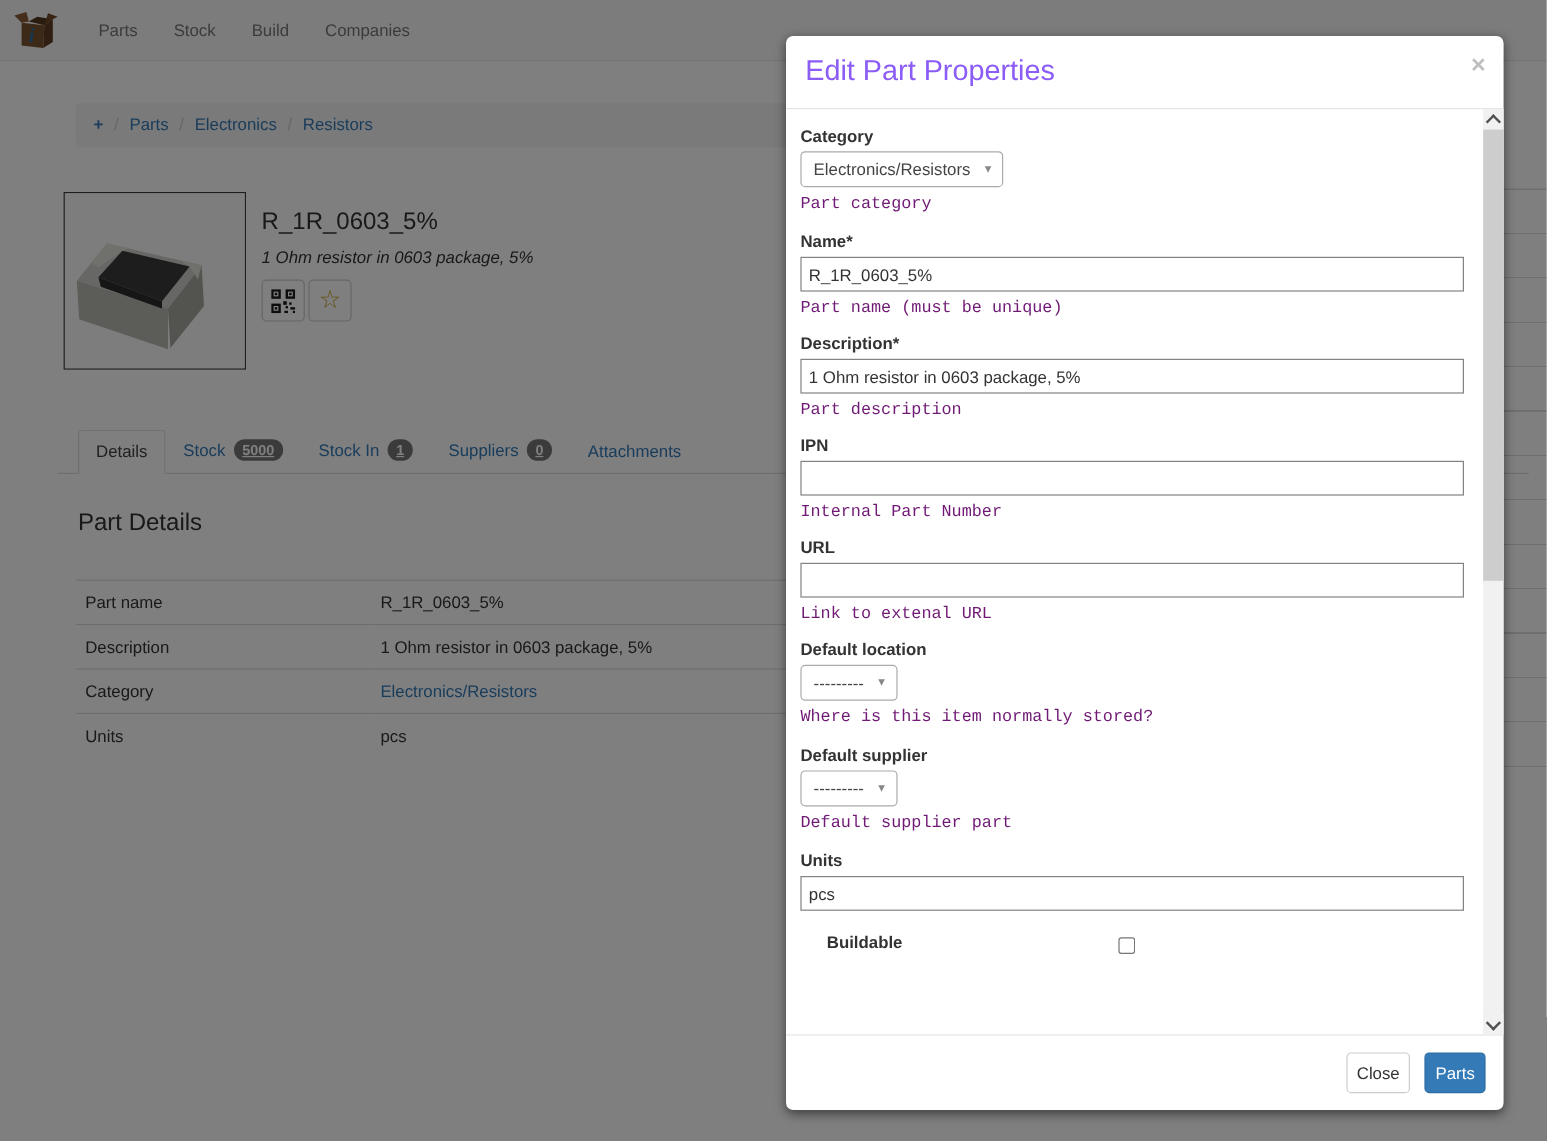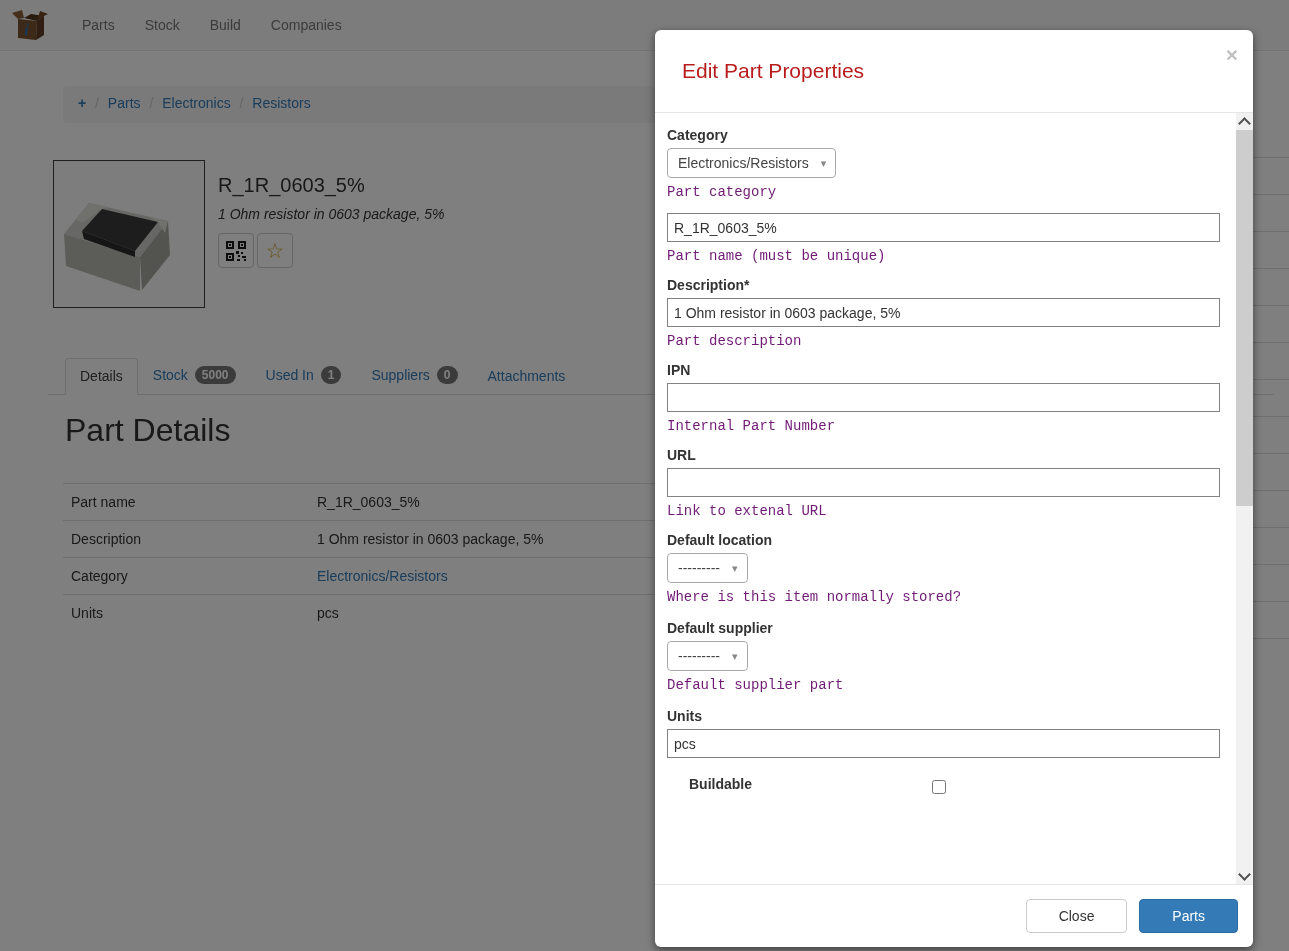--- a/index.html
+++ b/index.html
@@ -31,40 +31,40 @@
     display:flex;align-items:center;justify-content:center;cursor:pointer;padding:0;}
   .star-glyph{font-size:21px;color:#c9a227;line-height:1;}
 
   
   .tab-bar{position:absolute;left:48px;top:359px;width:1226px;height:36px;box-sizing:border-box;
     border-bottom:1px solid #ddd;display:flex;align-items:flex-end;padding-left:17px;}
   .tab{padding:9px 15px 10px;color:#337ab7;text-decoration:none;cursor:pointer;line-height:16px;}
   .tab.active{background:#fff;border:1px solid #ddd;border-bottom-color:#fff;border-radius:4px 4px 0 0;
     color:#404040;margin-bottom:-1px;padding:9px 14px 10px;cursor:default;}
   .badge{margin-left:7px;background:#777;color:#fff;font-size:12px;font-weight:bold;
-    padding:3px 7px;border-radius:10px;display:inline-block;line-height:1;vertical-align:1px;}
-
-  .page-title{position:absolute;left:65px;top:412px;font-size:32px;font-weight:400;margin:0;}
+    padding:3px 7px;border-radius:10px;display:inline-block;line-height:1;vertical-align:1px;text-decoration:underline;}
+
+  .page-title{position:absolute;left:65px;top:425px;font-size:20px;font-weight:400;margin:0;}
 
   
   .details-table{position:absolute;left:63px;top:483px;width:592px;border-collapse:collapse;}
   .details-table td{border-top:1px solid #ddd;padding:9px 8px;vertical-align:top;line-height:18px;}
   .details-table td.lbl{width:230px;}
   a.table-link{color:#337ab7;text-decoration:none;cursor:pointer;}
 
   
   .right-rows{position:absolute;left:660px;right:0;top:157px;height:486px;
     background:repeating-linear-gradient(to bottom,#ddd 0,#ddd 1px,transparent 1px,transparent 37px);}
 
   
   .backdrop{position:absolute;inset:0;background:rgba(0,0,0,0.5);z-index:10;}
   .modal-panel{position:absolute;left:655px;top:30px;width:598px;z-index:20;background:#fff;
     border-radius:6px;box-shadow:0 3px 9px rgba(0,0,0,.5);}
   .modal-header{position:relative;padding:13px 15px;border-bottom:1px solid #e5e5e5;}
-  .modal-title{margin:12px;font-size:21px;font-weight:400;color:#b91c1c;line-height:32px;}
+  .modal-title{margin:1px;font-size:24px;font-weight:400;color:#8b5cf6;line-height:32px;}
   .modal-close{position:absolute;right:13px;top:12px;font-size:21px;font-weight:bold;color:#000;
     opacity:.25;background:none;border:none;cursor:pointer;line-height:1;padding:2px;}
   .modal-body{position:relative;height:771px;overflow:hidden;box-sizing:border-box;padding:12px 33px 0 12px;}
   .modal-footer{border-top:1px solid #e5e5e5;padding:14px 15px;text-align:right;}
 
   .form-group{margin-bottom:9px;}
   .select-group{margin-bottom:11px;}
   .form-label{display:block;font-weight:bold;margin:0 0 3px;line-height:20px;}
   .text-input{display:block;width:100%;box-sizing:border-box;height:29px;border:1px solid #828282;
     border-radius:0;padding:3px 6px;font:inherit;color:#333;background:#fff;}
@@ -88,21 +88,21 @@
 
   
   .scrollbar{position:absolute;right:0;top:0;bottom:0;width:17px;background:#f1f1f1;}
   .scroll-btn{position:absolute;left:0;width:17px;height:17px;background:#f1f1f1;cursor:pointer;}
   .scroll-btn.top{top:0;} .scroll-btn.bottom{bottom:0;}
   .chev{position:absolute;left:4px;width:7px;height:7px;}
   .chev.up{top:6px;border-top:2px solid #505050;border-right:2px solid #505050;transform:rotate(-45deg);}
   .chev.down{top:3px;border-bottom:2px solid #505050;border-right:2px solid #505050;transform:rotate(45deg);}
   .scroll-thumb{position:absolute;left:0;top:17px;width:17px;height:376px;background:#cdcdcd;cursor:grab;}
 
-  .btn{font:inherit;padding:7px 32px;border-radius:4px;cursor:pointer;line-height:18px;}
+  .btn{font:inherit;padding:7px 8px;border-radius:4px;cursor:pointer;line-height:18px;}
   .btn-default{background:#fff;border:1px solid #ccc;color:#333;margin-right:8px;}
   .btn-primary{background:#337ab7;border:1px solid #2e6da4;color:#fff;}
 </style>
 </head>
 <body>
 
 <div class="page">
 
   <nav class="navbar">
     <div class="brand">
@@ -170,21 +170,21 @@
     <button class="icon-btn">
       <span class="star-glyph">☆</span>
     </button>
   </div>
 
   <div class="right-rows"></div>
 
   <div class="tab-bar">
     <a class="tab active">Details</a>
     <a class="tab"><span>Stock</span><span class="badge">5000</span></a>
-    <a class="tab"><span>Used In</span><span class="badge">1</span></a>
+    <a class="tab"><span>Stock In</span><span class="badge">1</span></a>
     <a class="tab"><span>Suppliers</span><span class="badge">0</span></a>
     <a class="tab">Attachments</a>
   </div>
 
   <h1 class="page-title">Part Details</h1>
 
   <table class="details-table">
     <tbody>
         <tr>
       <td class="lbl">Part name</td>
@@ -219,20 +219,21 @@
     <div class="form-group select-group">
       <label class="form-label">Category</label>
       <div class="fake-select">
         <span>Electronics/Resistors</span>
         <span class="caret">▾</span>
       </div>
       <p class="help-text">Part category</p>
     </div>
 
     <div class="form-group">
+      <label class="form-label">Name*</label>
       <input class="text-input" type="text" value="R_1R_0603_5%" style="">
       <p class="help-text">Part name (must be unique)</p>
     </div>
 
     <div class="form-group">
       <label class="form-label">Description*</label>
       <input class="text-input" type="text" value="1 Ohm resistor in 0603 package, 5%" style="">
       <p class="help-text">Part description</p>
     </div>
 

